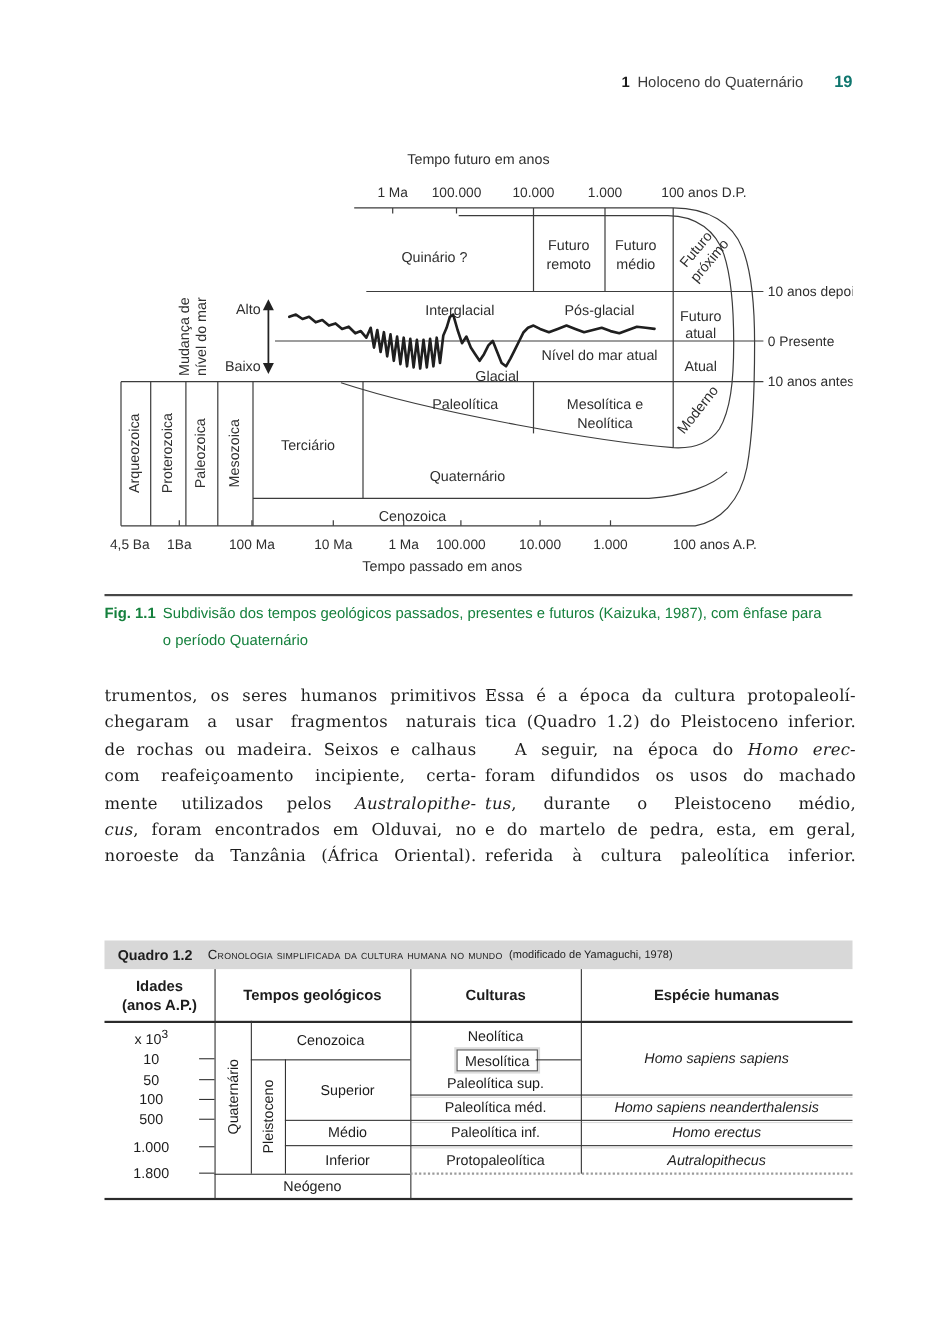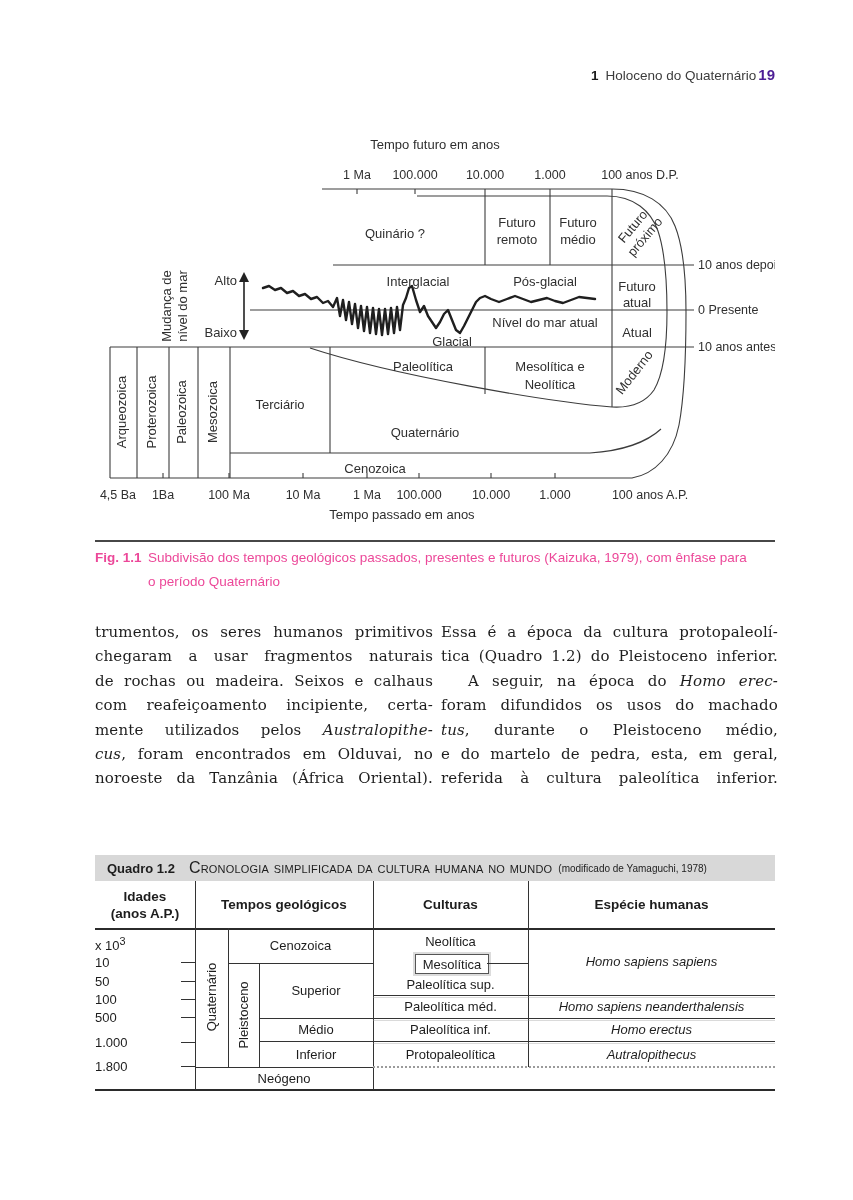--- a/index.html
+++ b/index.html
@@ -2,54 +2,54 @@
 <html><head>
 <meta charset="utf-8">
 <style>
   html,body{margin:0;padding:0;background:#e8e8e8;}
   .page{position:relative;width:853px;height:1200px;background:#ffffff;margin:0 auto;
         font-family:"Liberation Sans",sans-serif;color:#2a2a2a;overflow:hidden;}
   .abs{position:absolute;}
   
   .hdr{position:absolute;top:66px;right:78px;display:flex;align-items:baseline;font-size:13.5px;color:#3c3c3c;}
   .hdr .num{font-weight:bold;color:#1c1c1c;margin-right:7px;}
-  .hdr .pg{font-weight:bold;color:#4c1d95;font-size:15px;margin-left:2px;}
+  .hdr .pg{font-weight:bold;color:#0f766e;font-size:15px;margin-left:28px;}
   
   svg text{font-family:"Liberation Sans",sans-serif;fill:#2f2f2f;}
   .ft{font-size:13px;}
   .fs{font-size:12.5px;}
   
   .cap-rule{position:absolute;left:95px;top:540px;width:680px;height:2px;background:#474747;}
-  .caption{position:absolute;left:95px;top:546px;width:680px;display:flex;font-size:13.5px;color:#ec4899;}
+  .caption{position:absolute;left:95px;top:546px;width:680px;display:flex;font-size:13.5px;color:#15803d;}
   .caption .lab{font-weight:bold;width:53px;flex:none;line-height:24px;}
   .caption .ctx div{line-height:24px;}
   
   .btcol{position:absolute;top:620px;font-family:"DejaVu Serif","Liberation Serif",serif;
          font-size:15px;letter-spacing:.15px;color:#1e1e1e;}
   .bt-line{line-height:24.4px;text-align:justify;text-align-last:justify;}
   .bt-line.ind{padding-left:27px;}
   .bt-line .it{font-style:italic;}
   
   .quadro{position:absolute;left:95px;top:855px;width:680px;height:245px;font-size:13px;color:#1d1d1d;}
   .q-titlebar{position:absolute;left:0;top:0;width:680px;height:26px;background:#d8d8d8;
               display:flex;align-items:center;padding-left:12px;box-sizing:border-box;gap:6px;}
   .q-titlebar .qt-label{font-weight:bold;font-size:13px;margin-right:8px;}
-  .q-titlebar .qt-caps{font-variant:small-caps;font-size:16px;letter-spacing:.2px;}
+  .q-titlebar .qt-caps{font-variant:small-caps;font-size:12px;letter-spacing:.2px;}
   .q-titlebar .qt-suf{font-size:10px;}
   .q-h{position:absolute;display:flex;flex-direction:column;align-items:center;justify-content:center;
        font-weight:bold;font-size:13.5px;text-align:center;line-height:17px;}
   .hl{position:absolute;height:1px;background:#333;}
   .vl{position:absolute;width:1px;background:#333;}
   .thick{height:2px;background:#2b2b2b;}
   .shadowline{box-shadow:0 2px 0 rgba(150,150,150,.35);}
   .dotline{position:absolute;height:0;border-top:2px dotted #9b9b9b;}
   .q-lbl{position:absolute;display:flex;align-items:center;justify-content:center;text-align:center;}
   .q-it{font-style:italic;}
   .q-rot{transform:rotate(-90deg);}
-  .q-age{position:absolute;left:0;width:85px;text-align:left;height:16px;line-height:16px;}
+  .q-age{position:absolute;left:0;width:85px;text-align:center;height:16px;line-height:16px;}
   .meso-box{position:absolute;left:320px;top:99px;width:72px;height:18px;border:1px solid #555;
             box-shadow:0 0 0 2px #dcdcdc;background:#fff;display:flex;align-items:center;justify-content:center;}
 </style>
 </head>
 <body>
 
 <div class="page">
 
   <div class="hdr">
     <span class="num">1</span>
@@ -146,21 +146,21 @@
     <text class="fs" x="396" y="366" text-anchor="middle" dominant-baseline="middle">10.000</text>
     <text class="fs" x="460" y="366" text-anchor="middle" dominant-baseline="middle">1.000</text>
     <text class="fs" x="555" y="366" text-anchor="middle" dominant-baseline="middle">100 anos A.P.</text>
     <text class="ft" x="307" y="386" text-anchor="middle" dominant-baseline="middle">Tempo passado em anos</text>
   </svg>
 
   <div class="cap-rule"></div>
   <div class="caption">
     <div class="lab">Fig. 1.1</div>
     <div class="ctx">
-      <div>Subdivisão dos tempos geológicos passados, presentes e futuros (Kaizuka, 1979), com ênfase para</div>
+      <div>Subdivisão dos tempos geológicos passados, presentes e futuros (Kaizuka, 1987), com ênfase para</div>
       <div>o período Quaternário</div>
     </div>
   </div>
 
   <div class="btcol" id="col1" style="left:95px;width:338px">
       <div class="bt-line"><span>trumentos, os seres humanos primitivos</span></div>
       <div class="bt-line"><span>chegaram a usar fragmentos naturais</span></div>
       <div class="bt-line"><span>de rochas ou madeira. Seixos e calhaus</span></div>
       <div class="bt-line"><span>com reafeiçoamento incipiente, certa-</span></div>
       <div class="bt-line"><span>mente utilizados pelos </span><span class="it">Australopithe-</span></div>

